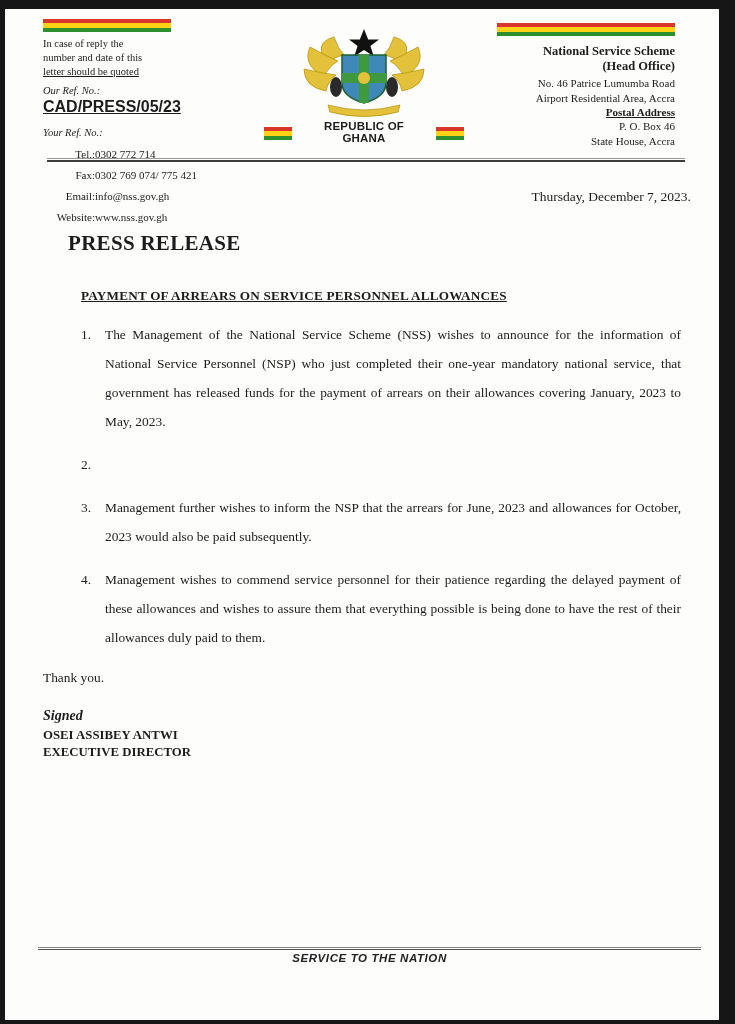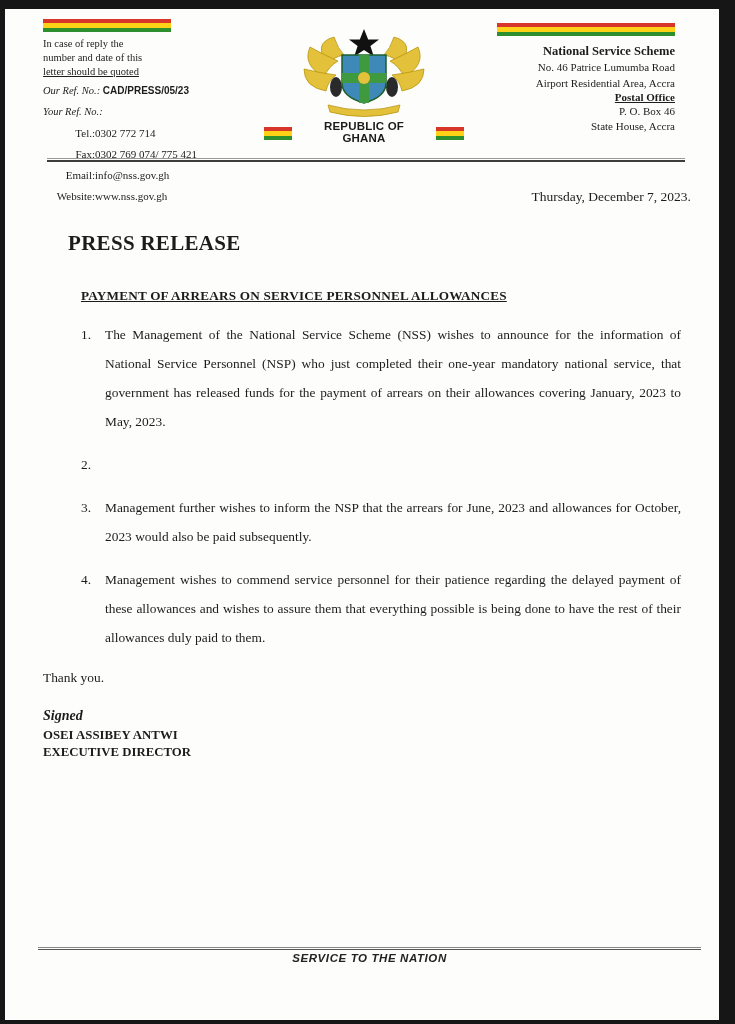--- a/index.html
+++ b/index.html
@@ -17,21 +17,21 @@
   
   .flagbar{display:block;height:13px;}
   .flagbar .r{height:4.4px;background:#d8352b;}
   .flagbar .y{height:4.2px;background:#fcd116;}
   .flagbar .g{height:4.4px;background:#2e8f2e;}
   .hdr-left{position:absolute;top:10px;left:38px;width:185px;font-size:11px;line-height:1.3;}
   .hdr-left .bar{width:128px;margin-bottom:5px;}
   .note{font-size:10.5px;line-height:1.35;}
   .note .u{text-decoration:underline;}
   .ref-line{margin-top:4px;font-style:italic;font-size:10.5px;}
-  .ref-line .val{font-style:normal;font-family:"Liberation Sans",sans-serif;font-weight:600;font-size:10px;}
+  .ref-line .val{font-style:normal;font-family:"Liberation Sans",sans-serif;font-weight:600;font-size:16px;text-decoration:underline;}
   .yourref{margin-top:8px;font-style:italic;font-size:10.5px;}
   .contacts{margin-top:2px;font-size:11px;}
   .contacts .row{display:flex;line-height:1.2;margin-top:8px;text-align:right;}
   .contacts .lab{width:52px;flex:none;}
   .hdr-center{position:absolute;top:16px;left:259px;width:200px;text-align:center;}
   .crest{display:block;margin:0 auto;}
   .country{margin-top:3px;display:flex;align-items:center;justify-content:center;gap:12px;}
   .country .txt{font-family:"Liberation Sans",sans-serif;font-weight:bold;font-size:11.5px;letter-spacing:.2px;}
   .miniflag{width:30px;height:10px;display:inline-block;}
   .miniflag div{height:3.3px;}
@@ -143,23 +143,24 @@
     </div>
   </div>
 
   <div class="hdr-right">
     <div class="flagbar bar">
         <div class="r"></div>
         <div class="y"></div>
         <div class="g"></div>
       </div>
     <div class="org">National Service Scheme</div>
+    <div class="org">(Head Office)</div>
     <div class="addr">No. 46 Patrice Lumumba Road</div>
     <div class="addr">Airport Residential Area, Accra</div>
-    <div class="postal">Postal Office</div>
+    <div class="postal">Postal Address</div>
     <div class="addr">P. O. Box 46</div>
     <div class="addr">State House, Accra</div>
   </div>
 
   <div class="hdr-divider"></div>
 
   <div class="letter">
     <div class="date">Thursday, December 7, 2023.</div>
     <div class="title">PRESS RELEASE</div>
     <div class="subject">PAYMENT OF ARREARS ON SERVICE PERSONNEL ALLOWANCES</div>

